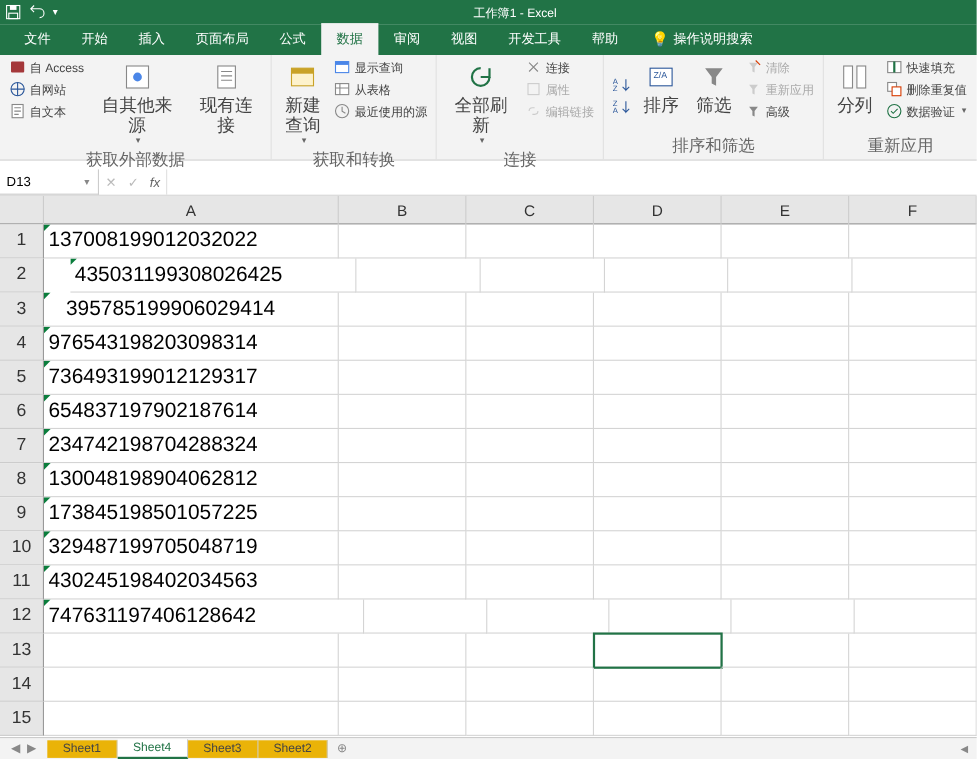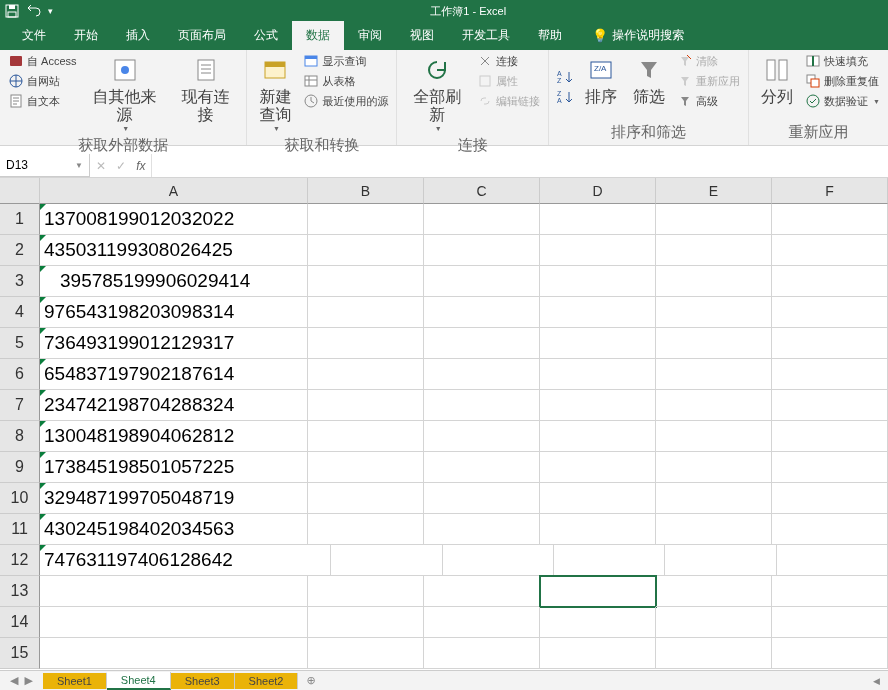--- a/index.html
+++ b/index.html
@@ -406,21 +406,21 @@
   <div class="cells" id="cells">
       <div class="row">
         <div class="cell text-indicator" style="width: 268px;">137008199012032022</div>
         <div class="cell" style="width: 116px;"></div>
         <div class="cell" style="width: 116px;"></div>
         <div class="cell" style="width: 116px;"></div>
         <div class="cell" style="width: 116px;"></div>
         <div class="cell" style="width: 116px;"></div>
       </div>
       <div class="row">
-        <div class="cell text-indicator" style="width: 268px;">435031199308026425</div>
+        <div class="cell text-indicator" style="width: 268px; margin-left: 24px;">435031199308026425</div>
         <div class="cell" style="width: 116px;"></div>
         <div class="cell" style="width: 116px;"></div>
         <div class="cell" style="width: 116px;"></div>
         <div class="cell" style="width: 116px;"></div>
         <div class="cell" style="width: 116px;"></div>
       </div>
       <div class="row">
         <div class="cell text-indicator" style="width: 268px; padding-left: 20px;">395785199906029414</div>
         <div class="cell" style="width: 116px;"></div>
         <div class="cell" style="width: 116px;"></div>

